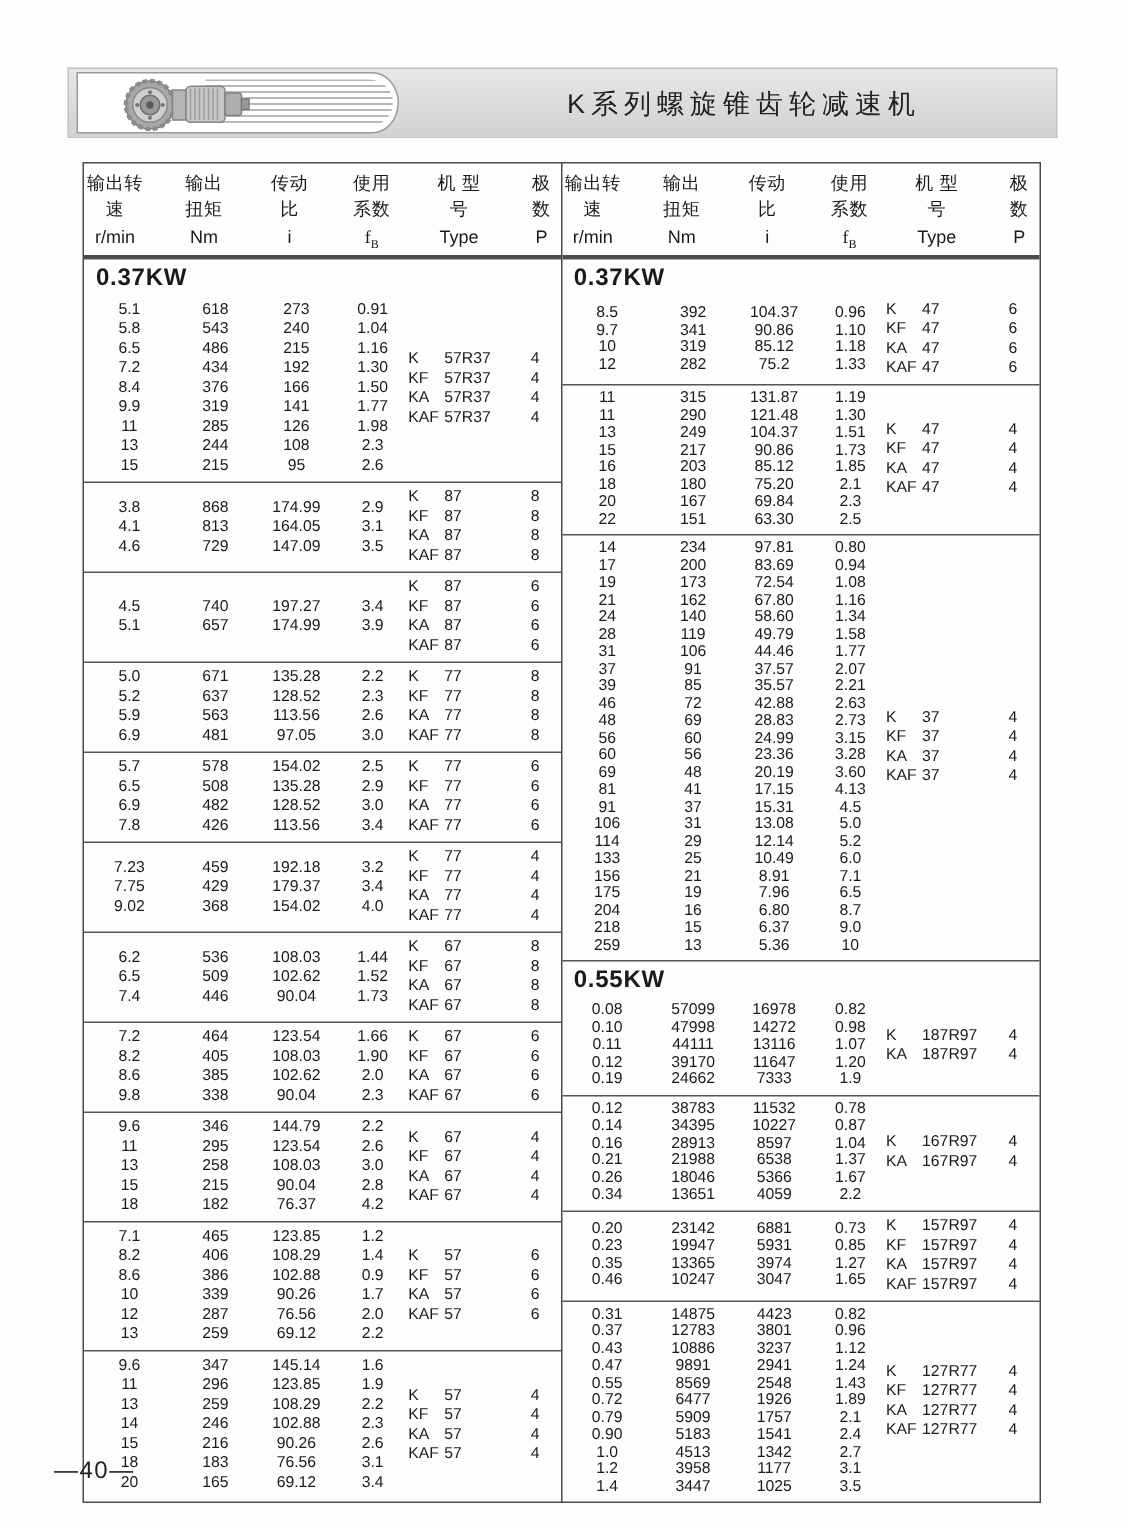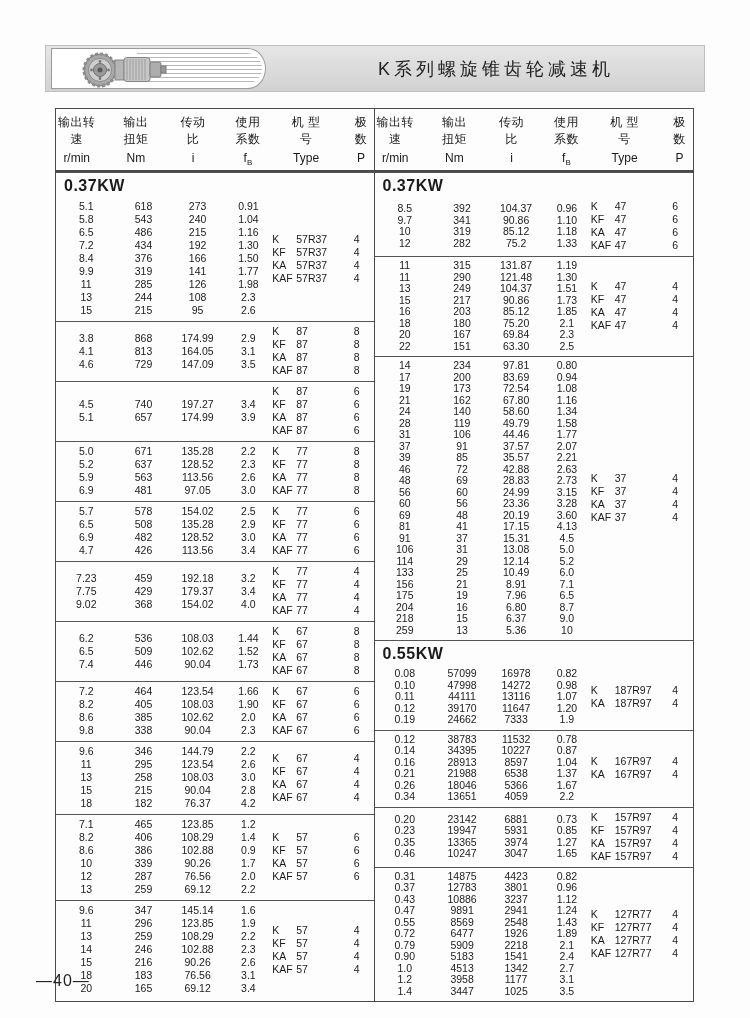--- a/index.html
+++ b/index.html
@@ -44,21 +44,21 @@
     --rh: 13px;
   }
   .tcol.right { margin-left: -1.5px; --rh: 11.5px; }
 
   .col-header { display: flex; border-bottom: 2px solid #4a4a4a; padding: 5px 0 3px; gap: 20px; }
   .hcell { text-align: center; }
   .hcell .cn { display: block; font-size: 12px; letter-spacing: 0.5px; }
   .hcell .en { display: block; font-size: 12px; margin-top: 3px; }
   .hcell .en sub { font-size: 8px; }
   .w1 { width: 19%; } .w2 { width: 17%; } .w3 { width: 17%; }
-  .w4 { width: 15%; } .w5 { width: 20%; } .w6 { width: 12%; }
+  .w4 { width: 15%; font-family: Liberation Serif, serif; } .w5 { width: 20%; } .w6 { width: 12%; }
 
   .section:not(:first-of-type) { border-top: 1px solid #555; }
   .section-title { font-size: 16px; font-weight: bold; padding: 4px 2px 2px 8px; letter-spacing: 0.5px; }
 
   .block { display: flex; align-items: center; padding: 3px 0 4px; border-top: 1px solid #555; }
   .block.first { border-top: none; }
 
   .data-rows { width: 68%; }
   .drow { display: flex; font-size: 10.5px; line-height: var(--rh); }
   .drow span { display: block; text-align: center; }
@@ -344,21 +344,21 @@
                 <span class="c-i">135.28</span>
                 <span class="c-fb">2.9</span>
               </div>
               <div class="drow">
                 <span class="c-rpm">6.9</span>
                 <span class="c-nm">482</span>
                 <span class="c-i">128.52</span>
                 <span class="c-fb">3.0</span>
               </div>
               <div class="drow">
-                <span class="c-rpm">4.7</span>
+                <span class="c-rpm">7.8</span>
                 <span class="c-nm">426</span>
                 <span class="c-i">113.56</span>
                 <span class="c-fb">3.4</span>
               </div>
             </div>
             <div class="models">
               <div class="mline">
                 <span class="mtype"><span class="pfx">K</span>77</span>
                 <span class="mp">6</span>
               </div>
@@ -1166,21 +1166,21 @@
               </div>
               <div class="drow">
                 <span class="c-rpm">0.72</span>
                 <span class="c-nm">6477</span>
                 <span class="c-i">1926</span>
                 <span class="c-fb">1.89</span>
               </div>
               <div class="drow">
                 <span class="c-rpm">0.79</span>
                 <span class="c-nm">5909</span>
-                <span class="c-i">2218</span>
+                <span class="c-i">1757</span>
                 <span class="c-fb">2.1</span>
               </div>
               <div class="drow">
                 <span class="c-rpm">0.90</span>
                 <span class="c-nm">5183</span>
                 <span class="c-i">1541</span>
                 <span class="c-fb">2.4</span>
               </div>
               <div class="drow">
                 <span class="c-rpm">1.0</span>

